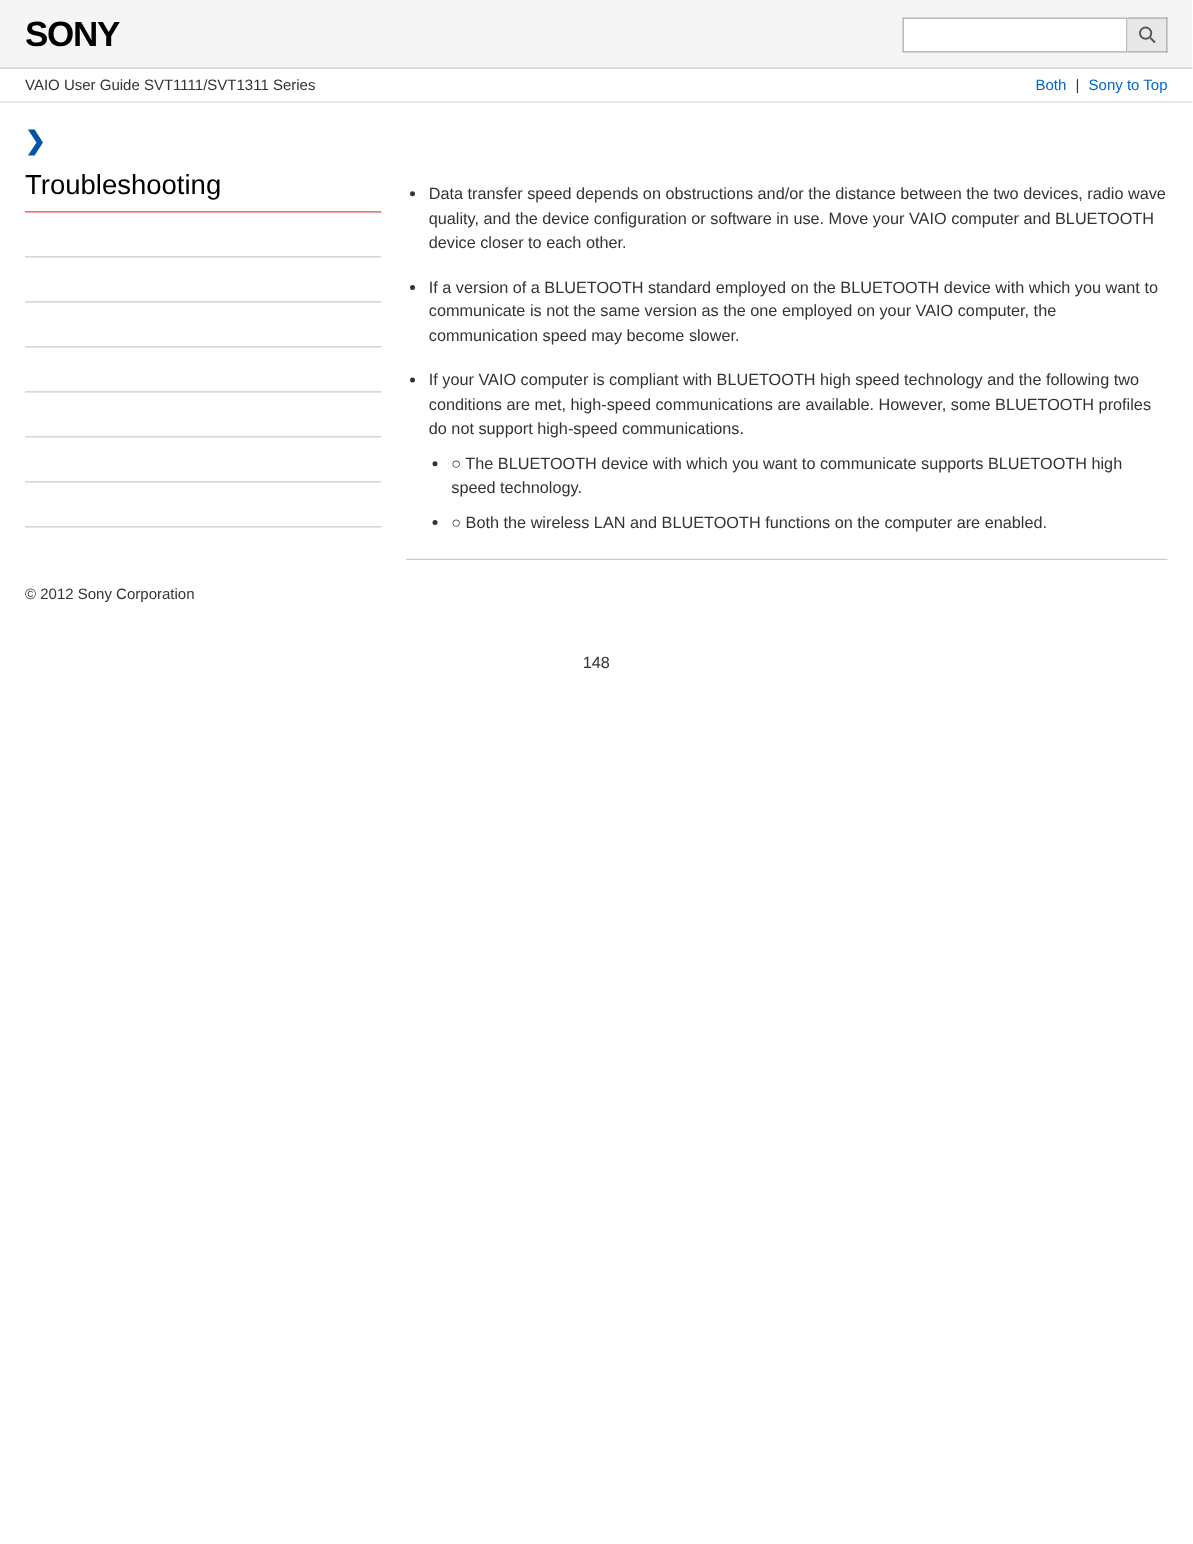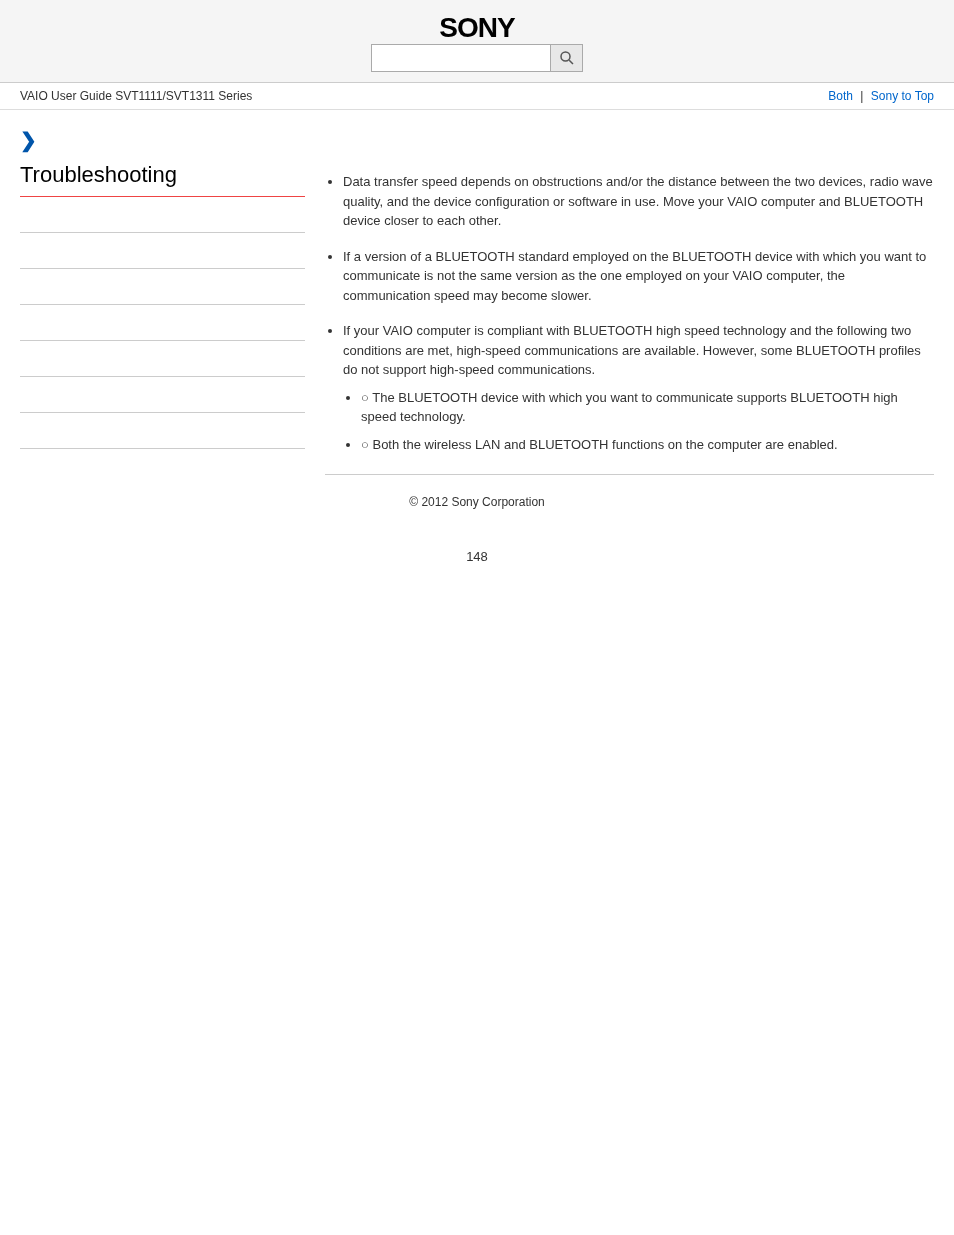--- a/index.html
+++ b/index.html
@@ -14,21 +14,20 @@
     }
 
     
     .header {
       display: flex;
       align-items: center;
       justify-content: space-between;
       padding: 12px 20px 10px 20px;
       border-bottom: 1px solid #ccc;
       background: #f5f5f5;
-      flex-direction: column;
     }
 
     .sony-logo {
       font-size: 28px;
       font-weight: 900;
       color: #000;
       letter-spacing: -1px;
       font-family: 'Arial Black', Arial, sans-serif;
     }
 
@@ -166,21 +165,20 @@
       border: none;
       border-top: 1px solid #ccc;
       margin: 20px 0 0 0;
     }
 
     
     .footer {
       padding: 20px 20px;
       font-size: 12px;
       color: #333;
-      text-align: center;
     }
 
     .page-number {
       text-align: center;
       padding: 20px;
       font-size: 13px;
       color: #333;
     }
   </style>
 </head>

